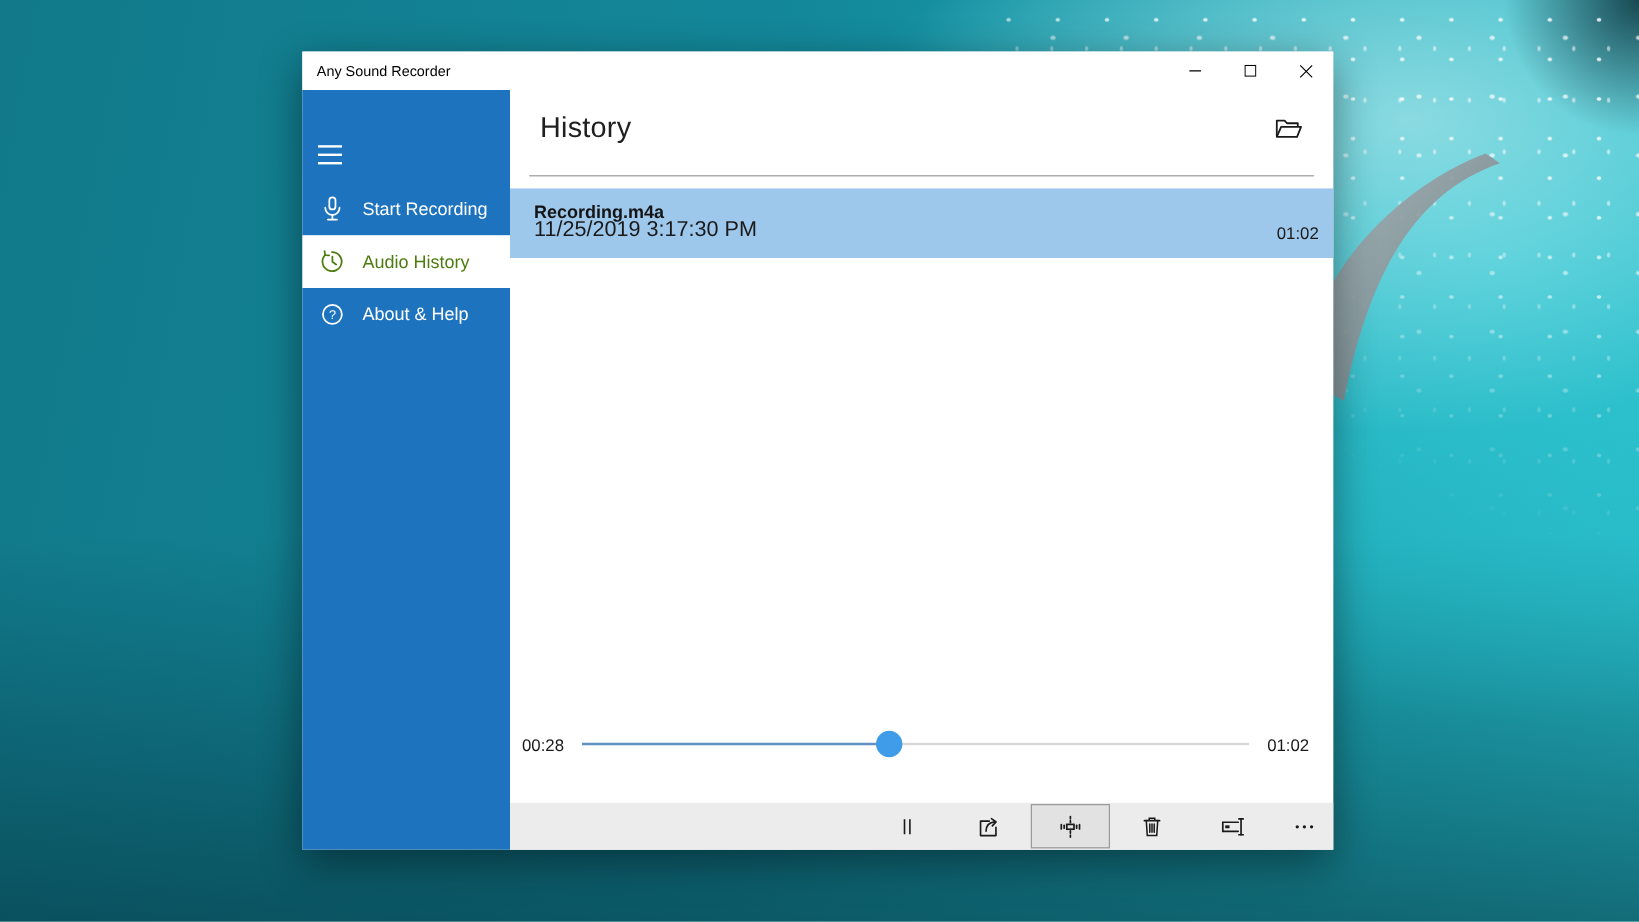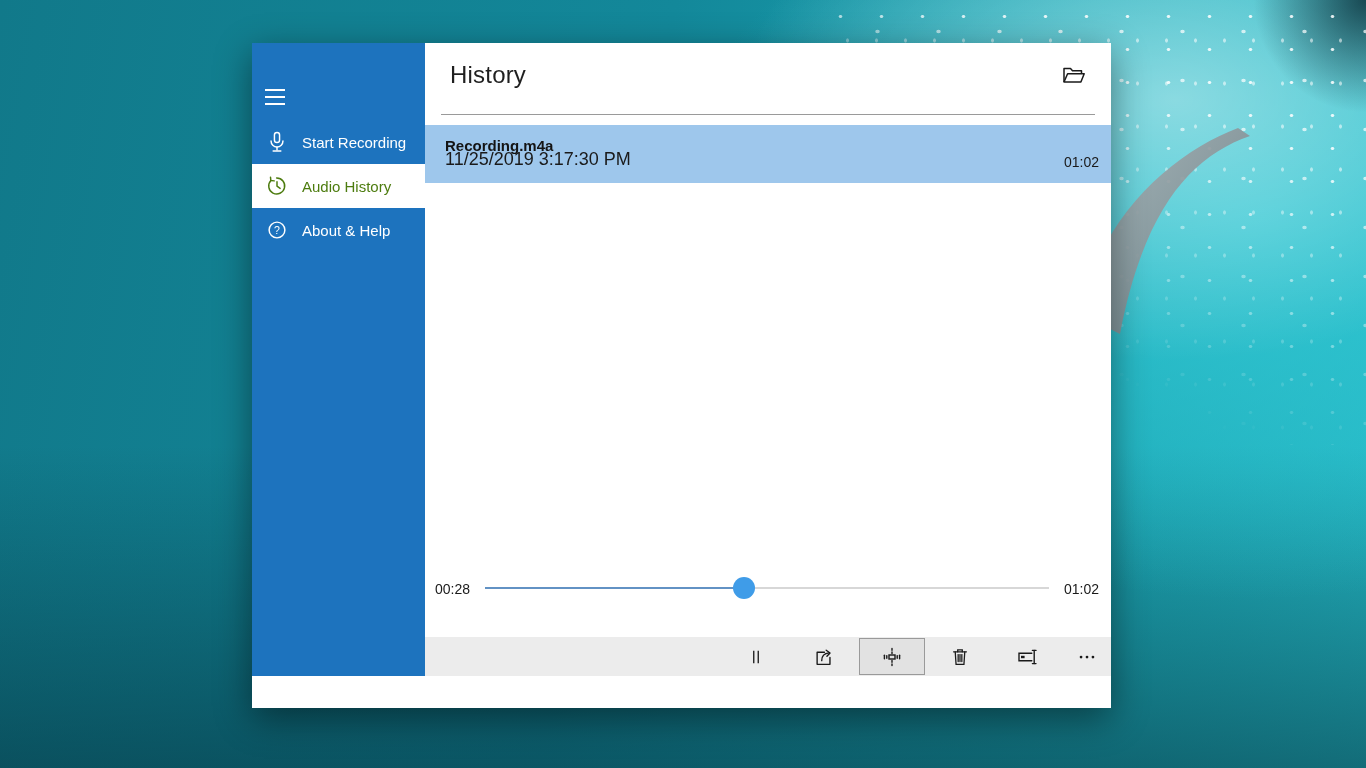--- a/index.html
+++ b/index.html
@@ -61,21 +61,21 @@
     background:#9a9a9a; }
 
   .rec-row { position:absolute; top:82px; left:0; right:0; height:58px;
     background:#9ec7ec; cursor:pointer; }
   .rec-name { position:absolute; left:20px; top:12px; font-size:15px;
     font-weight:bold; color:#141414; }
   .rec-date { position:absolute; left:20px; bottom:13px; font-size:18px; color:#1a1a1a; }
   .rec-duration { position:absolute; right:12px; bottom:13px; font-size:14px; color:#1a1a1a; }
 
   
-  .player { position:absolute; left:0; right:1px; top:530px; height:32px; }
+  .player { position:absolute; left:0; right:9px; top:530px; height:32px; }
   .time-label { position:absolute; top:8px; font-size:14px; color:#1a1a1a; }
   .time-left { left:10px; }
   .time-right { right:11px; }
   .track { position:absolute; left:60px; right:61px; top:14px; height:2px;
     background:#d7d7d7; cursor:pointer; }
   .track-fill { position:absolute; left:0; top:0; height:2px; background:#6292c4; }
   .thumb { position:absolute; top:1px; width:22px; height:22px; border-radius:50%;
     background:#3f9ce8; transform:translate(-50%,-50%); cursor:pointer; }
 
   
@@ -100,20 +100,40 @@
         <stop offset="0" stop-color="#a7b0b4"></stop>
           <stop offset="1" stop-color="#737d82"></stop>
       </linearGradient>
     </defs>
     <path d="M150 8 C 92 28, 44 80, 20 206 L0 196 L0 128 C 30 62, 90 18, 138 0 Z" fill="url(#fing)" opacity="0.92"></path>
   </svg>
 </div>
 
 <div class="window">
 
+  <div class="titlebar">
+    <div class="titlebar-text">Any Sound Recorder</div>
+    <div class="caption-btns">
+      <div class="caption-btn">
+        <svg width="10" height="10" viewBox="0 0 10 10">
+          <line x1="0" y1="5" x2="10" y2="5" stroke="#000" stroke-width="1"></line>
+        </svg>
+      </div>
+      <div class="caption-btn">
+        <svg width="10" height="10" viewBox="0 0 10 10">
+          <rect x="0.5" y="0.5" width="9" height="9" fill="none" stroke="#000" stroke-width="1"></rect>
+        </svg>
+      </div>
+      <div class="caption-btn">
+        <svg width="11" height="11" viewBox="0 0 11 11">
+          <path d="M0.5 0.5 L10.5 10.5 M10.5 0.5 L0.5 10.5" stroke="#000" stroke-width="1" fill="none"></path>
+        </svg>
+      </div>
+    </div>
+  </div>
 
   <div class="win-body">
 
     <div class="sidebar">
       <div class="hamburger">
         <span></span>
           <span></span>
           <span></span>
       </div>
       <div class="nav">

